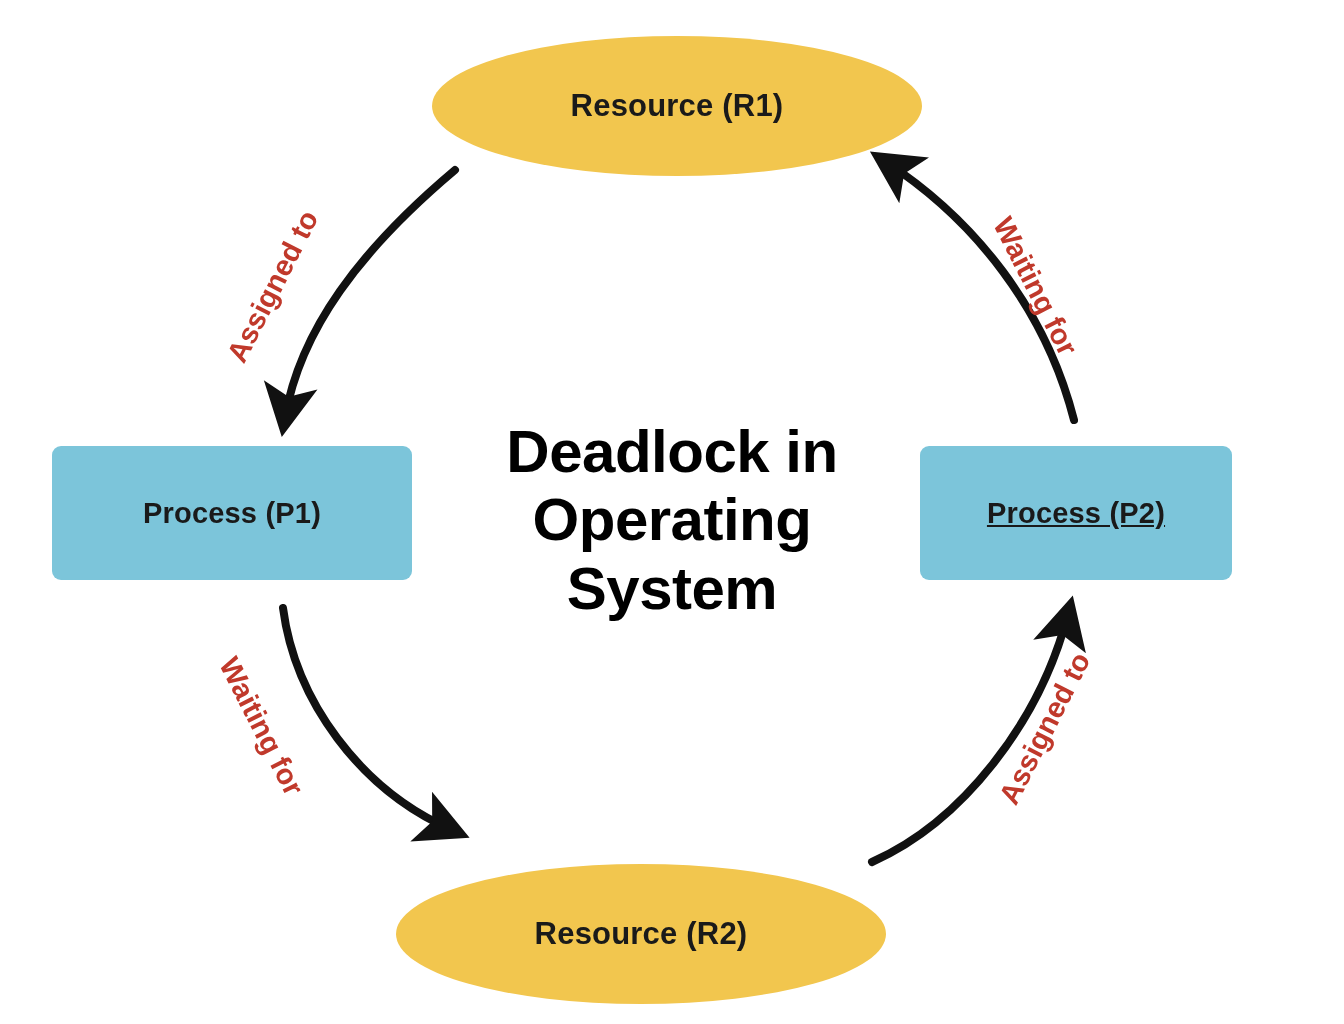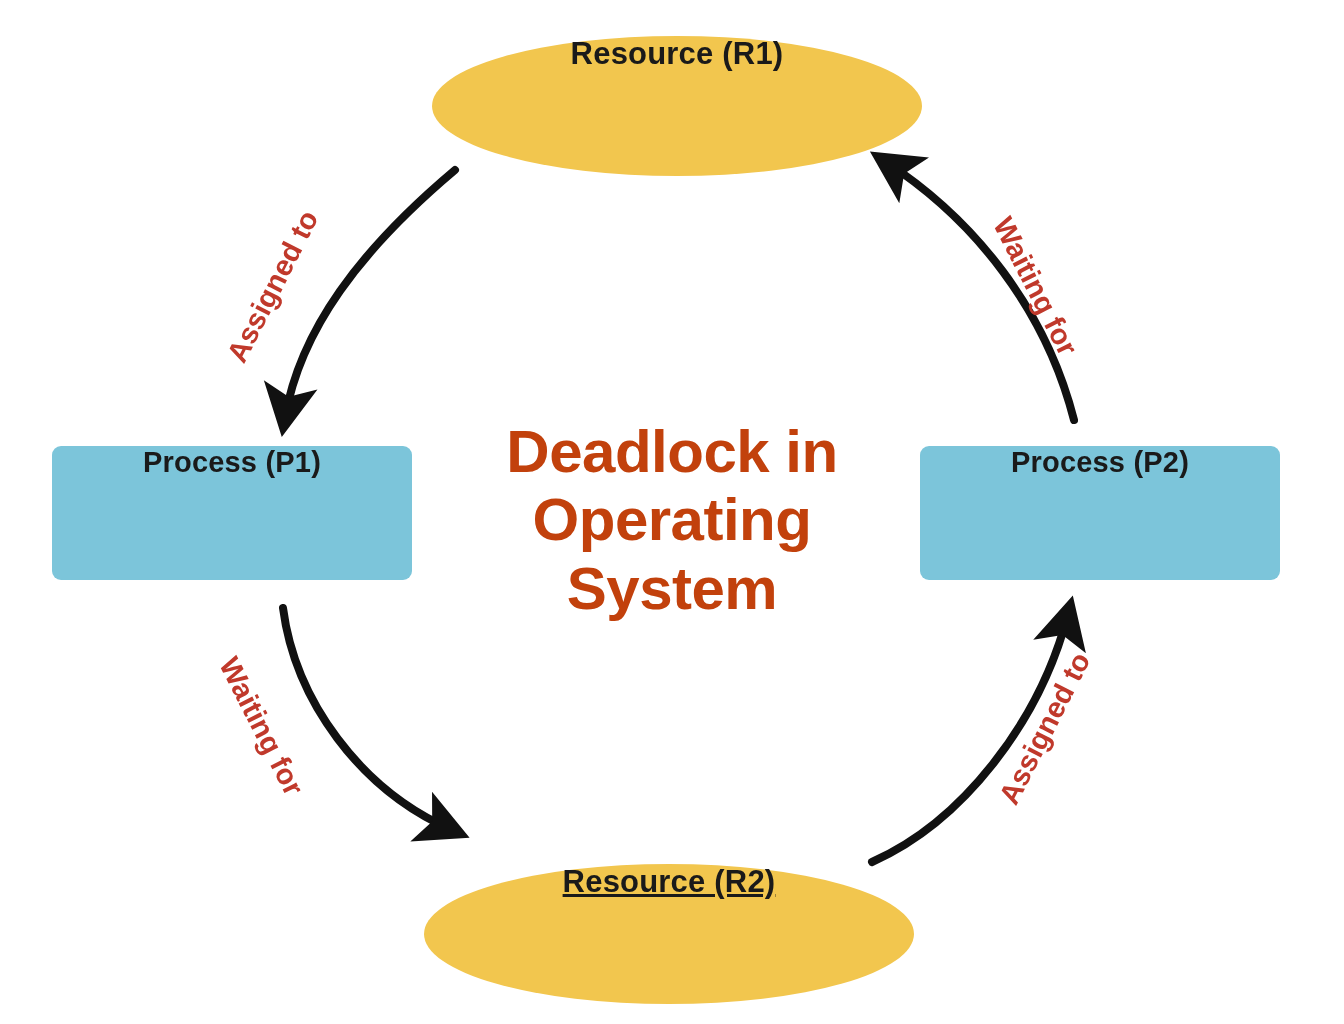--- a/index.html
+++ b/index.html
@@ -24,52 +24,52 @@
     left: 0;
     top: 0;
     width: 1344px;
     height: 1024px;
   }
 
   
   .node {
     position: absolute;
     display: flex;
-    align-items: flex-start;
+    align-items: center;
     justify-content: center;
     box-sizing: border-box;
     color: #1a1a1a;
     font-weight: 700;
     letter-spacing: 0.2px;
   }
 
   .resource-node {
     border-radius: 50%;
     background: #F2C64E;
     font-size: 31px;
   }
   #node-r1 { left: 432px; top: 36px;  width: 490px; height: 140px; }
-  #node-r2 { left: 424px; top: 864px; width: 490px; height: 140px; text-decoration: underline; }
+  #node-r2 { left: 396px; top: 864px; width: 490px; height: 140px; }
 
   .process-node {
     border-radius: 9px;
     background: #7CC5DA;
     font-size: 29px;
   }
   #node-p1 { left: 52px;  top: 446px; width: 360px; height: 134px; }
-  #node-p2 { left: 920px; top: 446px; width: 360px; height: 134px; }
+  #node-p2 { left: 920px; top: 446px; width: 312px; height: 134px; text-decoration: underline; }
 
   
   #center-title {
     position: absolute;
     left: 452px;
     top: 418px;
     width: 440px;
     text-align: center;
-    color: #c2410c;
+    color: #000000;
     font-size: 60px;
     line-height: 1.14;
     font-weight: 700;
     letter-spacing: -0.5px;
     white-space: pre-line;
   }
 
   
   .edge-label {
     position: absolute;

